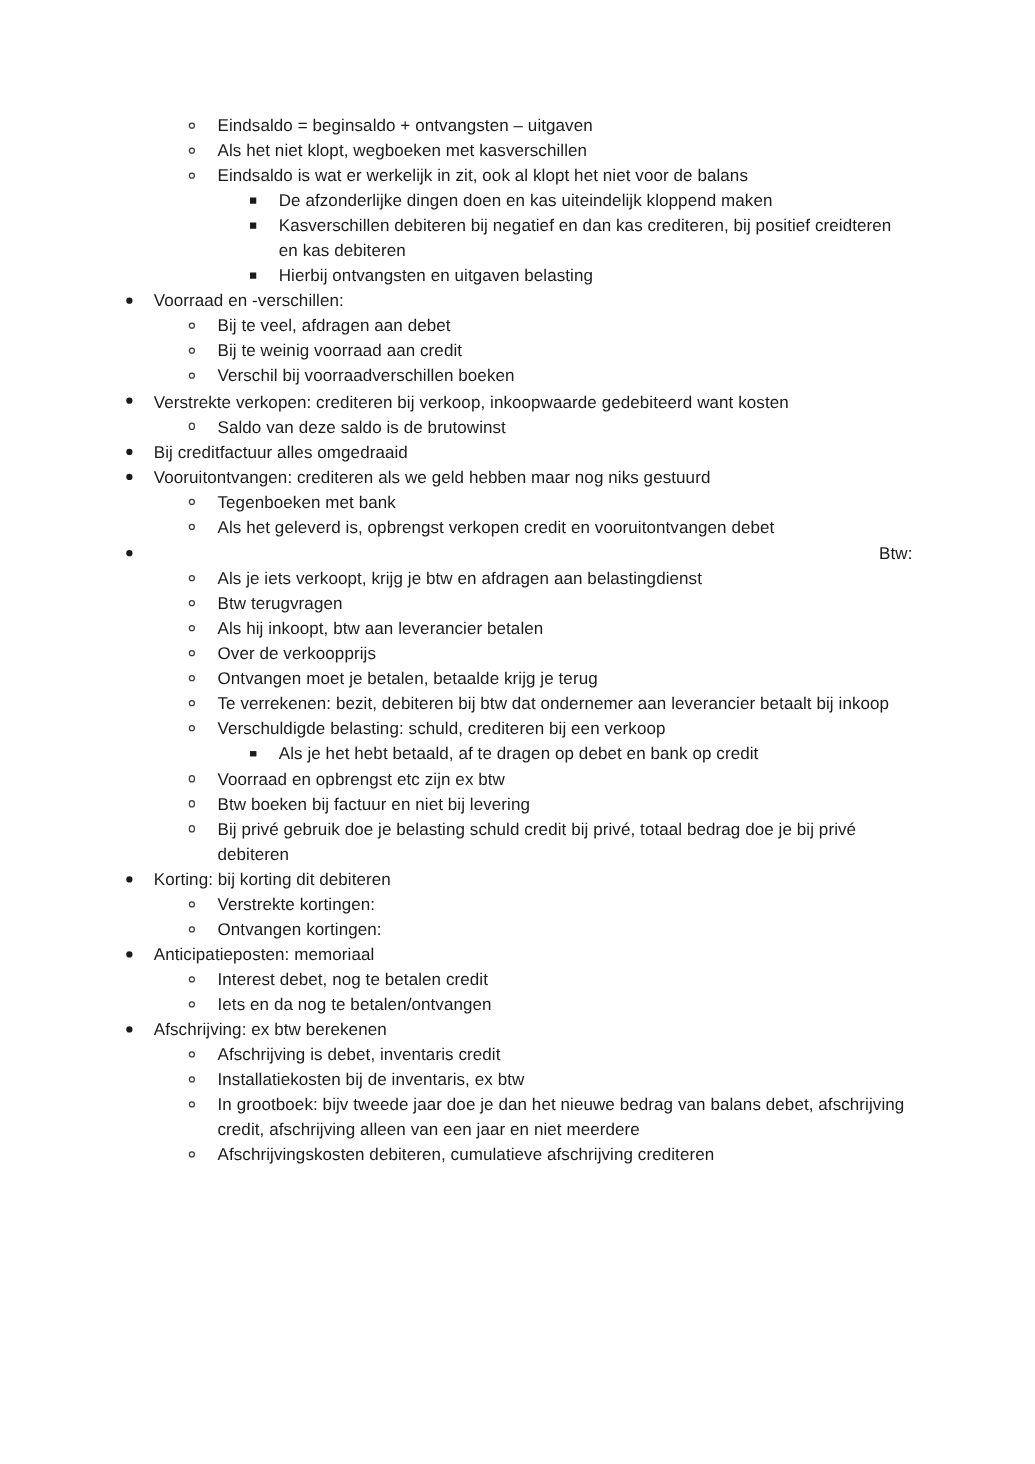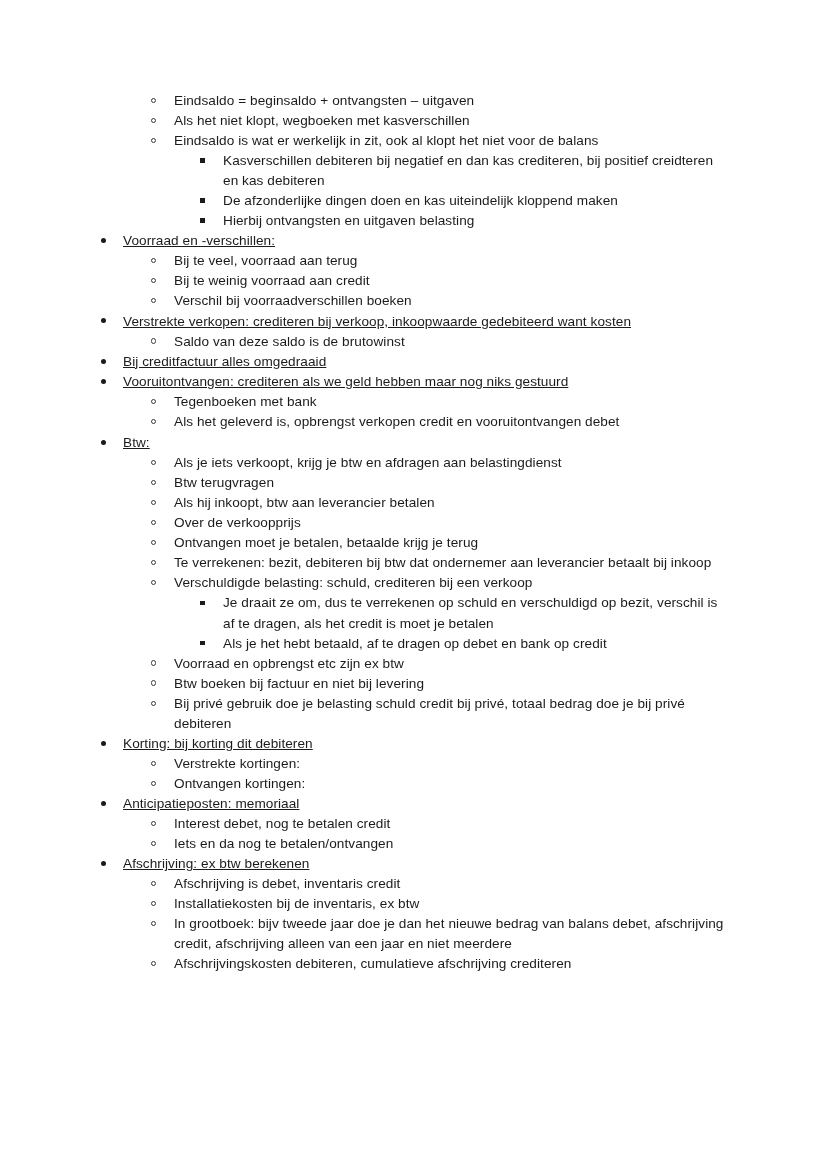--- a/index.html
+++ b/index.html
@@ -36,21 +36,21 @@
     position: relative;
     font-size: 13.6px;
     line-height: 20.05px;
     letter-spacing: 0.005em;
     margin: 0;
     padding: 0;
   }
 
   
   
-  .lvl1 { padding-left: 23px; text-decoration: underline; }
+  .lvl1 { padding-left: 23px; }
   
   .lvl2 { padding-left: 74px; }
   
   .lvl3 { padding-left: 123px; }
 
   .marker {
     position: absolute;
     left: 0;
     top: 0;
     width: 23px;
@@ -101,58 +101,58 @@
     position: relative;
     top: -1px;
   }
 
   .text {
     display: block;
     white-space: pre-wrap;
   }
 
   
-  .gap-before { margin-top: 1.3px; }
+  .gap-before { margin-top: 1.3px; text-align: right; }
 </style>
 </head>
 <body>
 
 <div class="page">
   <ul class="outline" id="outline-root">
       <li class="item lvl2">
         <span class="marker circle"></span>
         <span class="text">Eindsaldo = beginsaldo + ontvangsten – uitgaven</span>
       </li>
       <li class="item lvl2">
         <span class="marker circle"></span>
         <span class="text">Als het niet klopt, wegboeken met kasverschillen</span>
       </li>
       <li class="item lvl2">
         <span class="marker circle"></span>
         <span class="text">Eindsaldo is wat er werkelijk in zit, ook al klopt het niet voor de balans</span>
       </li>
       <li class="item lvl3">
         <span class="marker square"></span>
+        <span class="text">De afzonderlijke dingen doen en kas uiteindelijk kloppend maken</span>
+      </li>
+      <li class="item lvl3">
+        <span class="marker square"></span>
         <span class="text">Kasverschillen debiteren bij negatief en dan kas crediteren, bij positief creidteren en kas debiteren</span>
       </li>
       <li class="item lvl3">
         <span class="marker square"></span>
-        <span class="text">De afzonderlijke dingen doen en kas uiteindelijk kloppend maken</span>
-      </li>
-      <li class="item lvl3">
-        <span class="marker square"></span>
         <span class="text">Hierbij ontvangsten en uitgaven belasting</span>
       </li>
       <li class="item lvl1">
         <span class="marker disc"></span>
         <span class="text">Voorraad en -verschillen:</span>
       </li>
       <li class="item lvl2">
         <span class="marker circle"></span>
-        <span class="text">Bij te veel, voorraad aan terug</span>
+        <span class="text">Bij te veel, afdragen aan debet</span>
       </li>
       <li class="item lvl2">
         <span class="marker circle"></span>
         <span class="text">Bij te weinig voorraad aan credit</span>
       </li>
       <li class="item lvl2">
         <span class="marker circle"></span>
         <span class="text">Verschil bij voorraadverschillen boeken</span>
       </li>
       <li class="item lvl1">
@@ -206,21 +206,20 @@
       <li class="item lvl2">
         <span class="marker circle"></span>
         <span class="text">Te verrekenen: bezit, debiteren bij btw dat ondernemer aan leverancier betaalt bij inkoop</span>
       </li>
       <li class="item lvl2">
         <span class="marker circle"></span>
         <span class="text">Verschuldigde belasting: schuld, crediteren bij een verkoop</span>
       </li>
       <li class="item lvl3">
         <span class="marker square"></span>
-        <span class="text">Je draait ze om, dus te verrekenen op schuld en verschuldigd op bezit, verschil is af te dragen, als het credit is moet je betalen</span>
       </li>
       <li class="item lvl3">
         <span class="marker square"></span>
         <span class="text">Als je het hebt betaald, af te dragen op debet en bank op credit</span>
       </li>
       <li class="item lvl2">
         <span class="marker circle"></span>
         <span class="text">Voorraad en opbrengst etc zijn ex btw</span>
       </li>
       <li class="item lvl2">

